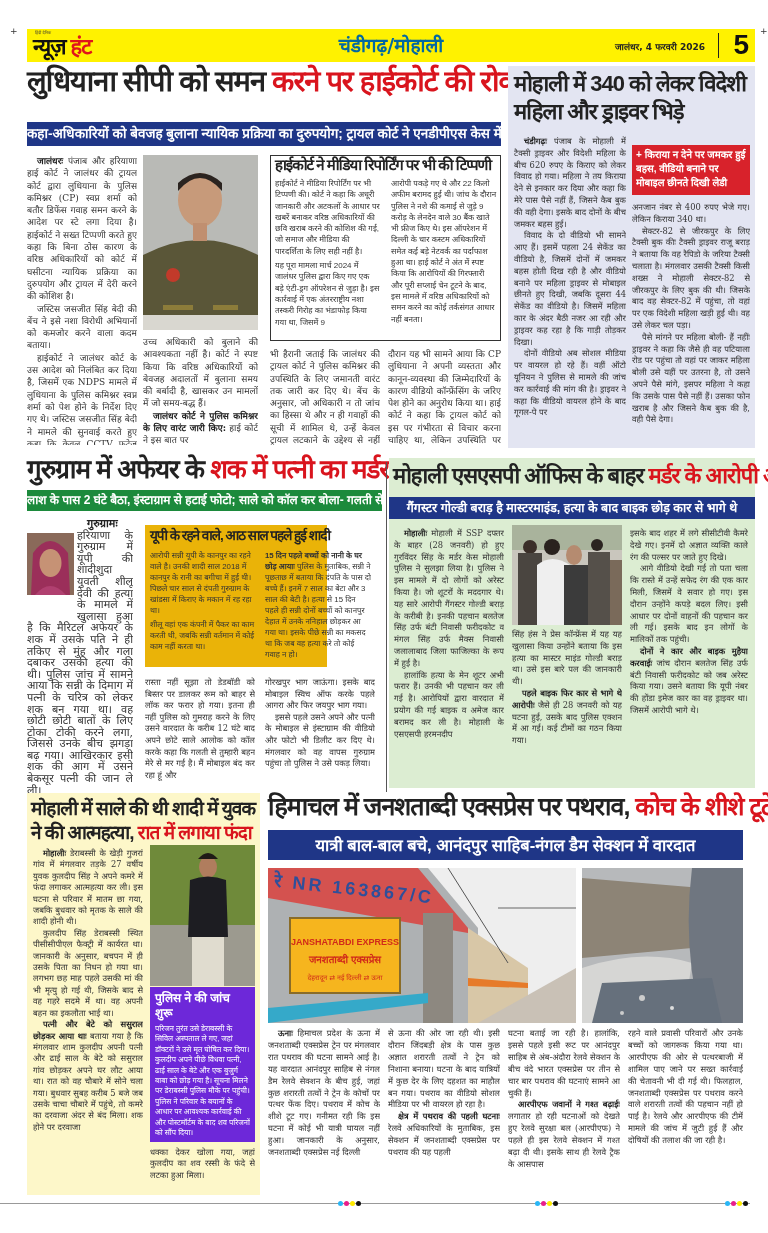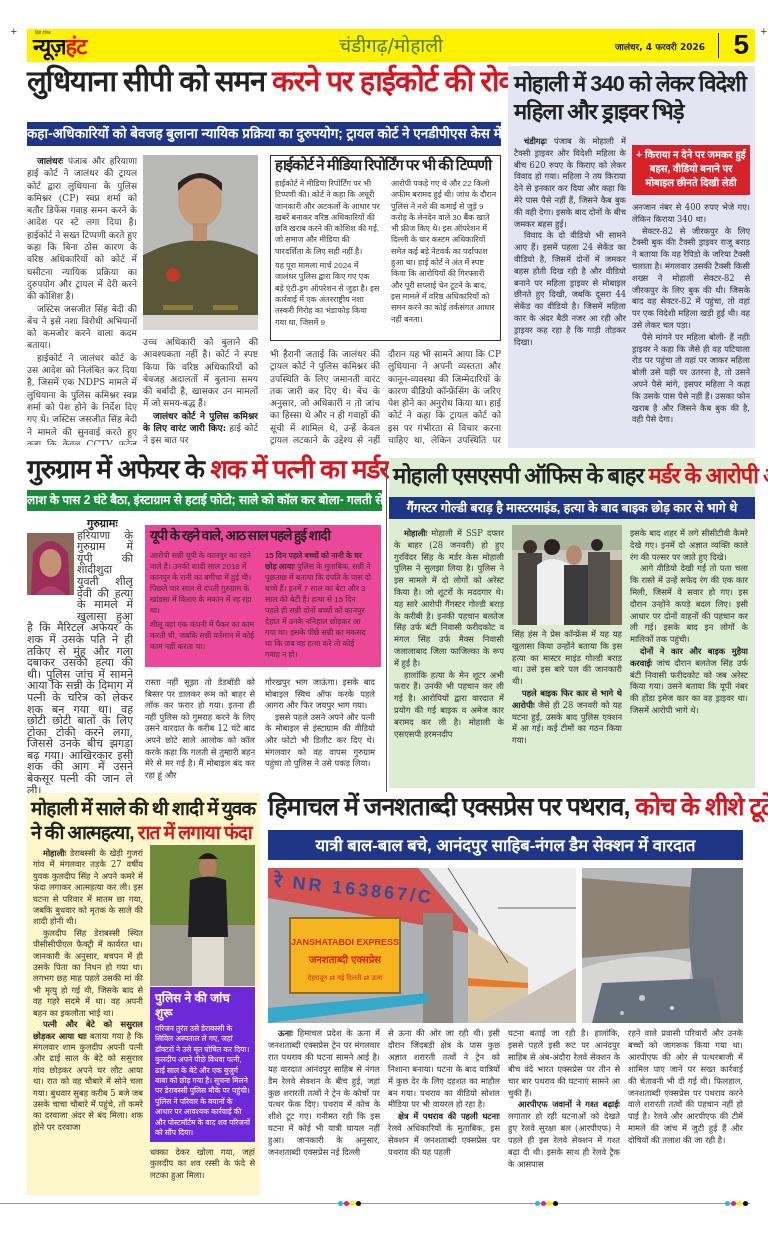--- a/index.html
+++ b/index.html
@@ -4,22 +4,22 @@
 <style>
 *{box-sizing:border-box;margin:0;padding:0}
 html,body{width:768px;height:1233px;background:#fff;overflow:hidden}
 body{font-family:"DejaVu Sans",sans-serif;color:#222;position:relative}
 .abs{position:absolute}
 .reg{position:absolute;font-size:9px;color:#333;line-height:1}
 
 .masthead{left:27px;top:29px;width:728px;height:33px;background:#fff200;display:flex;align-items:center}
 .logo{position:absolute;left:6px;top:2px;height:29px;display:flex;align-items:flex-end;font-weight:bold;font-size:22px;letter-spacing:-1px}
 .logo .tag{position:absolute;left:2px;top:-1px;font-size:4px;font-weight:normal;color:#333;letter-spacing:0}
-.logo .w1{color:#111}.logo .w2{color:#e0151b;}
-.section{position:absolute;left:0;right:0;text-align:center;font-size:19px;font-weight:normal;color:#4d7c0f;top:3px}
+.logo .w1{color:#111}.logo .w2{color:#e0151b;margin-left:5px}
+.section{position:absolute;left:0;right:0;text-align:center;font-size:19px;font-weight:bold;color:#0369a1;top:3px}
 .dateline{position:absolute;right:50px;top:11px;font-size:9px;font-weight:bold;color:#222}
 .pgsep{position:absolute;right:36px;top:4px;width:1px;height:25px;background:#222}
 .pgno{position:absolute;right:6px;top:0;font-size:28px;font-weight:bold;color:#111;font-family:"Liberation Sans",sans-serif}
 
 .hl{font-family:"Liberation Sans",sans-serif;font-weight:bold;letter-spacing:-1px;line-height:1.1;color:#222}
 .red{color:#d9141d}
 .bar{color:#fff;font-family:"Liberation Sans",sans-serif;font-weight:bold;text-align:center;white-space:nowrap;overflow:hidden}
 .body{font-family:"DejaVu Serif",serif;font-size:9px;line-height:12.3px;color:#333;text-align:justify;overflow:hidden}
 .body p{text-indent:10px}
 .body b{color:#222}
@@ -95,23 +95,24 @@
   <div class="body abs" style="left:361px;top:282px;width:113px;height:98px">
     <p style="text-indent:0">दौरान यह भी सामने आया कि CP लुधियाना ने अपनी व्यस्तता और कानून-व्यवस्था की जिम्मेदारियों के कारण वीडियो कॉन्फ्रेंसिंग के जरिए पेश होने का अनुरोध किया था। हाई कोर्ट ने कहा कि ट्रायल कोर्ट को इस पर गंभीरता से विचार करना चाहिए था, लेकिन उपस्थिति पर अड़े रहना न्यायिक सूझ-बूझ के विपरीत है।</p>
   </div>
 </div>
 
 <div class="abs" style="left:508px;top:66px;width:247px;height:382px;background:#e3e5f2">
   <div class="hl abs" style="left:6px;top:4px;width:238px;font-size:22px;line-height:28px">मोहाली में 340 को लेकर विदेशी महिला और ड्राइवर भिड़े</div>
   <div class="body abs" style="left:6px;top:70px;width:112px;height:310px;font-size:8.3px;line-height:11.8px">
     <p><b>चंडीगढ़ः</b> <span>पंजाब के मोहाली में टैक्सी ड्राइवर और विदेशी महिला के बीच 620 रुपए के किराए को लेकर विवाद हो गया। महिला ने तय किराया देने से इनकार कर दिया और कहा कि मेरे पास पैसे नहीं हैं, जिसने कैब बुक की वही देगा। इसके बाद दोनों के बीच जमकर बहस हुई।</span></p>
     <p>विवाद के दो वीडियो भी सामने आए हैं। इसमें पहला 24 सेकेंड का वीडियो है, जिसमें दोनों में जमकर बहस होती दिख रही है और वीडियो बनाने पर महिला ड्राइवर से मोबाइल छीनते हुए दिखी, जबकि दूसरा 44 सेकेंड का वीडियो है। जिसमें महिला कार के अंदर बैठी नजर आ रही और ड्राइवर कह रहा है कि गाड़ी तोड़कर दिखा।</p>
+    <p>दोनों वीडियो अब सोशल मीडिया पर वायरल हो रहे हैं। वहीं ऑटो यूनियन ने पुलिस से मामले की जांच कर कार्रवाई की मांग की है। ड्राइवर ने कहा कि वीडियो वायरल होने के बाद गूगल-पे पर</p>
   </div>
   <div class="abs" style="left:124px;top:79px;width:118px;height:50px;background:#d8222b;padding:3px 4px">
-    <div class="sans" style="color:#fff;font-size:10px;line-height:14px;font-weight:bold;text-align:center">
+    <div class="sans" style="color:#fff;font-size:10px;line-height:14px;font-weight:bold;text-align:left">
       <span>+</span> <span>किराया न देने पर जमकर हुई बहस, वीडियो बनाने पर मोबाइल छीनते दिखी लेडी</span>
     </div>
   </div>
   <div class="body abs" style="left:124px;top:136px;width:118px;height:244px;font-size:8.3px;line-height:11.8px">
     <p style="text-indent:0">अनजान नंबर से 400 रुपए भेजे गए। लेकिन किराया 340 था।</p>
     <p>सेक्टर-82 से जीरकपुर के लिए टैक्सी बुक कीः टैक्सी ड्राइवर राजू बराड़ ने बताया कि वह रैपिडो के जरिया टैक्सी चलाता है। मंगलवार उसकी टैक्सी किसी शख्स ने मोहाली सेक्टर-82 से जीरकपुर के लिए बुक की थी। जिसके बाद वह सेक्टर-82 में पहुंचा, तो वहां पर एक विदेशी महिला खड़ी हुई थी। वह उसे लेकर चल पड़ा।</p>
     <p>पैसे मांगने पर महिला बोली- हैं नहींः ड्राइवर ने कहा कि जैसे ही वह पटियाला रोड पर पहुंचा तो वहां पर जाकर महिला बोली उसे यहीं पर उतरना है, तो उसने अपने पैसे मांगे, इसपर महिला ने कहा कि उसके पास पैसे नहीं हैं। उसका फोन खराब है और जिसने कैब बुक की है, वही पैसे देगा।</p>
   </div>
 </div>
 
@@ -129,21 +130,21 @@
       <ellipse cx="23.5" cy="30" rx="11" ry="14" fill="#c69275"></ellipse>
       <path d="M8 62 Q23 44 39 62Z" fill="#b04070"></path>
     </svg>
   </div>
   <div class="body abs" style="left:0;top:63px;width:106px;height:275px;font-size:11px;line-height:11.6px">
     <div style="float:left;width:50px;height:80px;margin-top:13px"></div>
     <p><b>गुरुग्रामः</b> <span>हरियाणा के गुरुग्राम में यूपी की शादीशुदा युवती शीलू देवी की हत्या के मामले में खुलासा हुआ है कि मैरिटल अफेयर के शक में उसके पति ने ही तकिए से मुंह और गला दबाकर उसकी हत्या की थी। पुलिस जांच में सामने आया कि सन्नी के दिमाग में पत्नी के चरित्र को लेकर शक बन गया था। वह छोटी छोटी बातों के लिए टोका टोकी करने लगा, जिससे उनके बीच झगड़ा बढ़ गया। आखिरकार इसी शक की आग में उसने बेकसूर पत्नी की जान ले ली।</span></p>
     <p>हत्या के बाद वह दो घंटे तक पत्नी की डेडबॉडी के पास बैठा रहा और बचने की प्लानिंग करता रहा। मगर, जब बचने का कोई</p>
   </div>
 
-  <div class="abs" style="left:118px;top:70px;width:236px;height:142px;background:#ec4899">
+  <div class="abs" style="left:118px;top:70px;width:182px;height:142px;background:#eab308">
     <div class="hl abs" style="left:5px;top:4px;font-size:13.5px;white-space:nowrap">यूपी के रहने वाले, आठ साल पहले हुई शादी</div>
     <div class="sans abs" style="left:5px;top:25px;width:106px;height:115px;font-size:7.8px;line-height:11px">
       <p>आरोपी सन्नी यूपी के कानपुर का रहने वाले है। उनकी शादी साल 2018 में कानपुर के रानी का बगीचा में हुई थी। पिछले चार साल से दंपती गुरुग्राम के खांडसा में किराए के मकान में रह रहा था।</p>
       <p style="margin-top:3px">शीलू वहां एक कंपनी में पैकर का काम करती थी, जबकि सन्नी वर्तमान में कोई काम नहीं करता था।</p>
     </div>
     <div class="sans abs" style="left:120px;top:25px;width:106px;height:115px;font-size:7.8px;line-height:11px">
       <p><b>15 दिन पहले बच्चों को नानी के घर छोड़ आयाः</b> <span>पुलिस के मुताबिक, सन्नी ने पूछताछ में बताया कि दंपति के पास दो बच्चे हैं। इनमें 7 साल का बेटा और 3 साल की बेटी है। हत्या से 15 दिन पहले ही सन्नी दोनों बच्चों को कानपुर देहात में उनके ननिहाल छोड़कर आ गया था। इसके पीछे सन्नी का मकसद था कि जब वह हत्या करे तो कोई गवाह न हो।</span></p>
     </div>
   </div>
 

